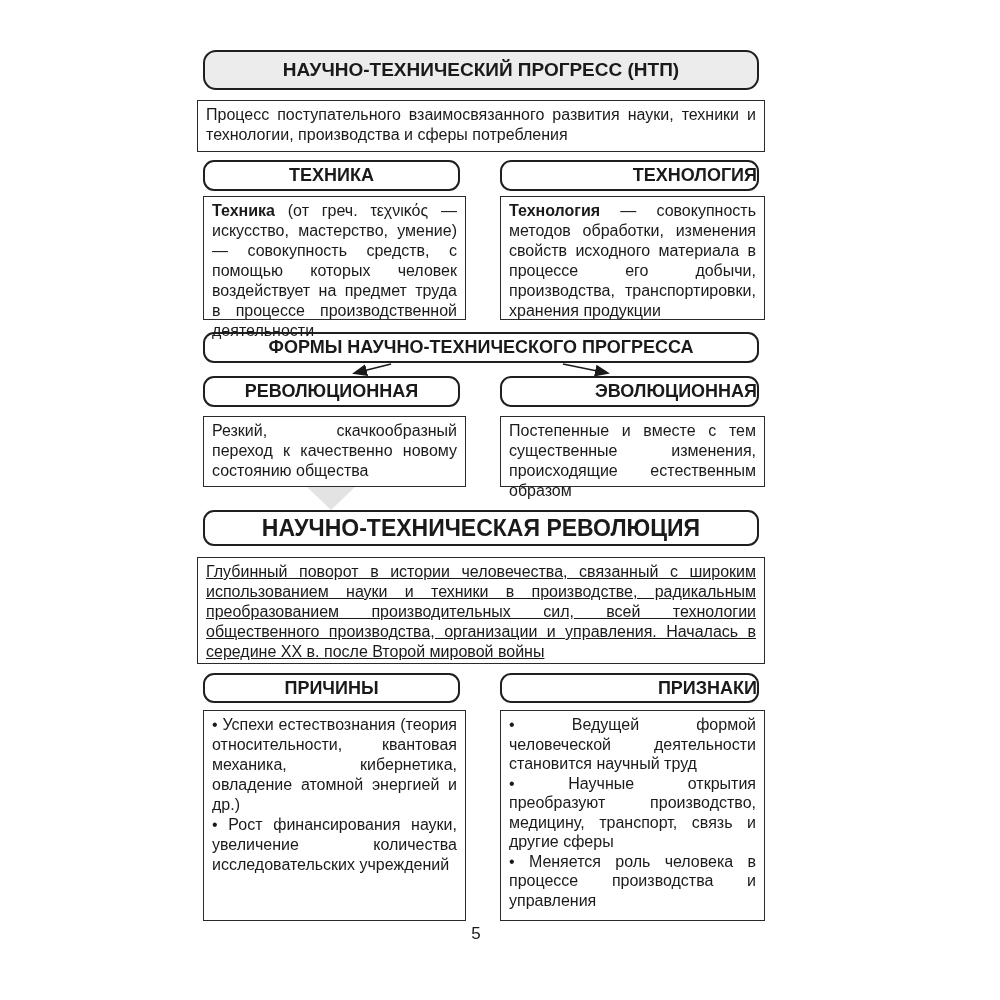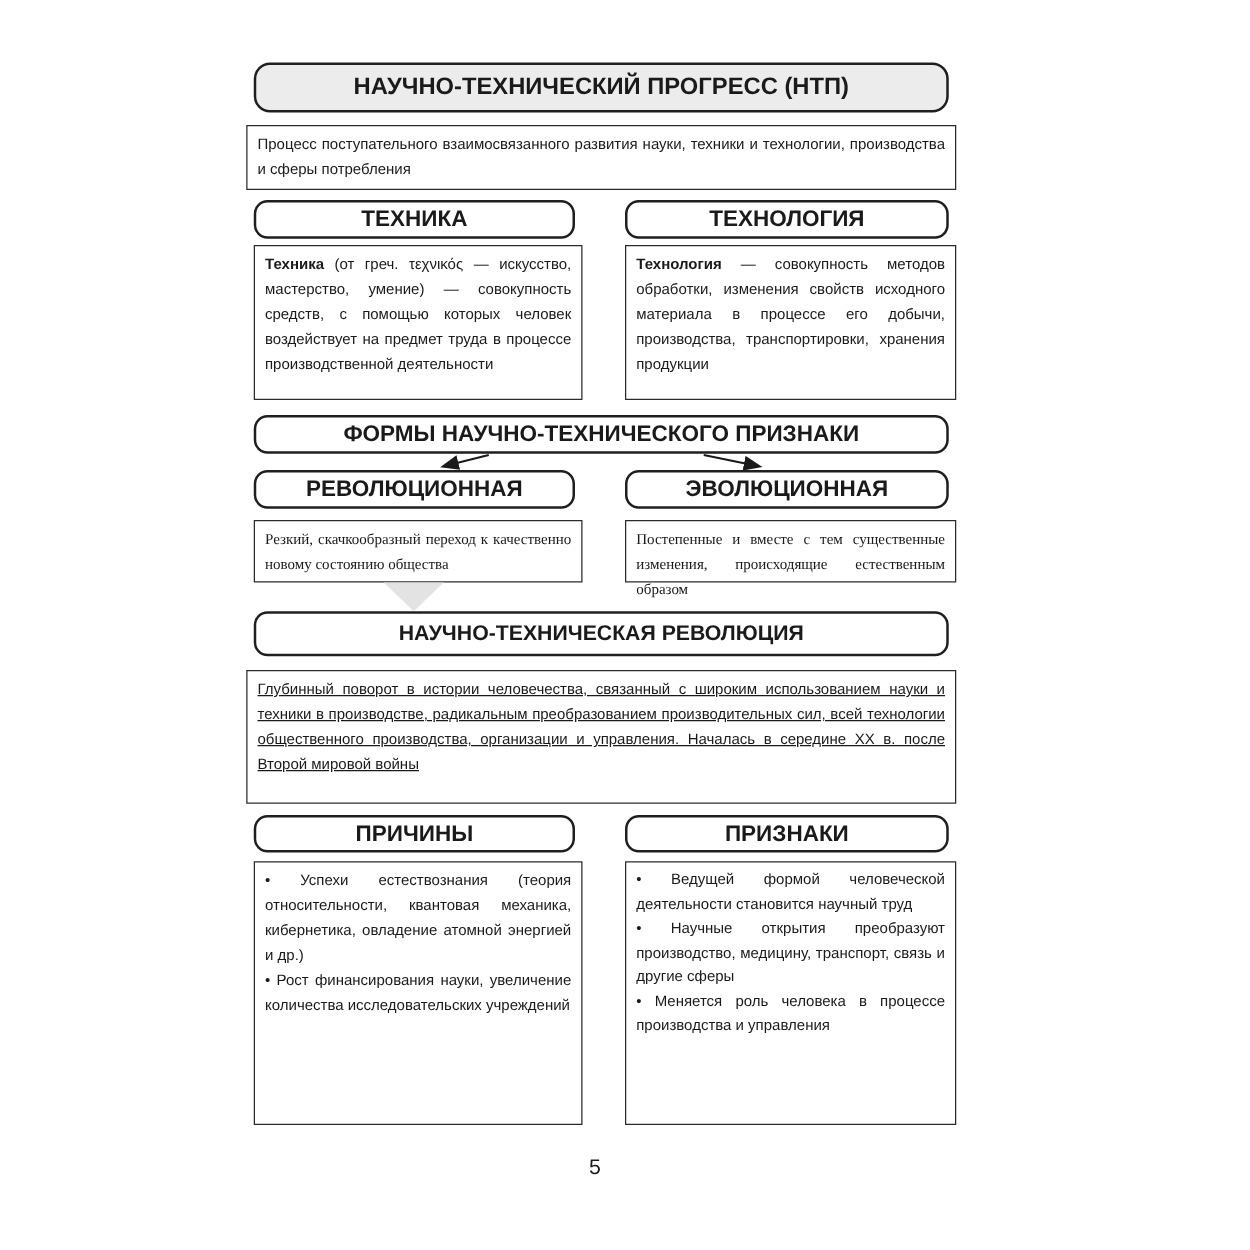--- a/index.html
+++ b/index.html
@@ -5,34 +5,34 @@
   html,body{margin:0;padding:0;background:#ffffff;}
   body{width:1000px;height:1000px;font-family:"Liberation Sans",sans-serif;color:#1a1a1a;}
   .page{position:relative;width:1000px;height:1000px;overflow:hidden;}
   .content{position:absolute;left:197px;top:50px;width:568px;}
 
   
   .hdr{box-sizing:border-box;border:2px solid #1f1f1f;border-radius:11px;background:#ffffff;
        display:flex;align-items:center;justify-content:center;text-align:center;
        font-weight:bold;font-size:18px;height:31px;margin:0 6px;}
   .hdr-main{height:40px;font-size:19px;background:#ececec;border-radius:13px;}
-  .hdr-ntr{height:36px;font-size:17px;}
+  .hdr-ntr{height:36px;font-size:23px;}
 
   
   .box{box-sizing:border-box;border:1.5px solid #2b2b2b;background:#ffffff;
-       font-size:12px;line-height:20px;padding:4px 8px;text-align:justify;}
+       font-size:16px;line-height:20px;padding:4px 8px;text-align:justify;}
 
   .cols{display:flex;align-items:stretch;}
   .col-l{width:263px;margin-left:6px;}
-  .col-r{width:265px;margin-left:34px;}
+  .col-r{width:265px;margin-left:34px;justify-content:flex-end;}
 
   .mt10{margin-top:10px;} .mt8{margin-top:8px;} .mt5{margin-top:5px;}
   .mt12{margin-top:12px;} .mt9{margin-top:9px;} .mt7{margin-top:7px;} .mt11{margin-top:11px;text-decoration:underline;}
 
-  .h148{height:124px;} .h71{height:50px;font-family:Liberation Serif, serif;} .h163{height:211px;} .h52{height:52px;}
+  .h148{height:124px;} .h71{height:71px;} .h163{height:211px;} .h52{height:52px;}
 
   .arrows{display:block;margin:0 auto;}
 
   .chevron-wrap{position:relative;height:23px;}
   .chevron{position:absolute;left:110px;top:0;width:0;height:0;
            border-left:24px solid transparent;border-right:24px solid transparent;
            border-top:23px solid #e3e3e3;}
 
   .bullets p{margin:0;}
   .page-num{position:absolute;left:463px;top:924px;width:26px;text-align:center;font-size:17px;}
@@ -63,21 +63,21 @@
     <div class="cols mt5">
       <div class="box col-l h148">
         <b>Техника</b><span> (от греч. τεχνικός — искусство, мастерство, умение) — совокупность средств, с помощью которых человек воздействует на предмет труда в процессе производственной деятельности</span>
       </div>
       <div class="box col-r h148">
         <b>Технология</b><span> — совокупность методов обработки, изменения свойств исходного материала в процессе его добычи, производства, транспортировки, хранения продукции</span>
       </div>
     </div>
 
     <div class="hdr mt12">
-      <span>ФОРМЫ НАУЧНО-ТЕХНИЧЕСКОГО ПРИЗНАКИ</span>
+      <span>ФОРМЫ НАУЧНО-ТЕХНИЧЕСКОГО ПРОГРЕССА</span>
     </div>
 
     <svg class="arrows" width="568" height="13" viewBox="0 0 568 13">
       <defs>
         <marker id="ah" markerWidth="11" markerHeight="9" refX="8" refY="4" orient="auto">
           <path d="M0,0 L10,4 L0,8 z" fill="#1a1a1a"></path>
         </marker>
       </defs>
       <line x1="194" y1="1" x2="158" y2="10" stroke="#1a1a1a" stroke-width="1.5" marker-end="url(#ah)"></line>
       <line x1="366" y1="1" x2="410" y2="10" stroke="#1a1a1a" stroke-width="1.5" marker-end="url(#ah)"></line>

